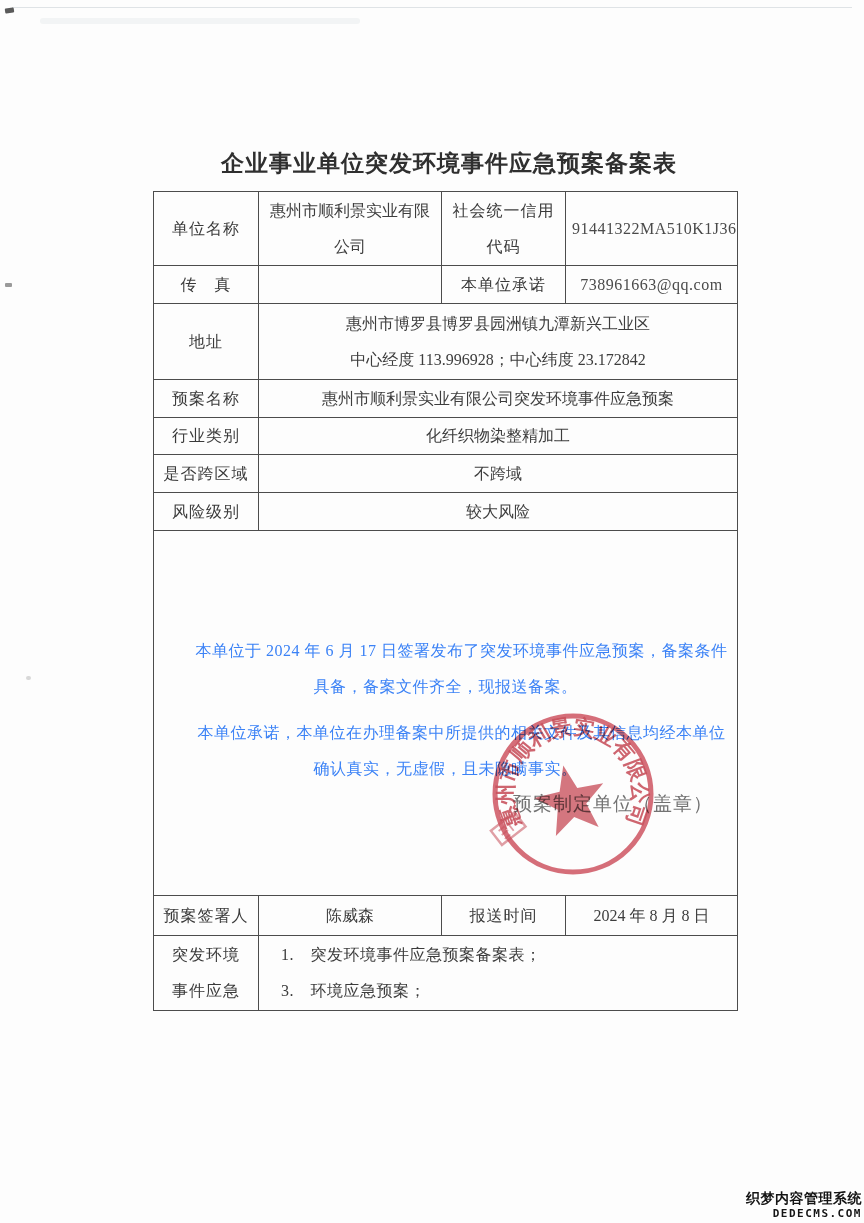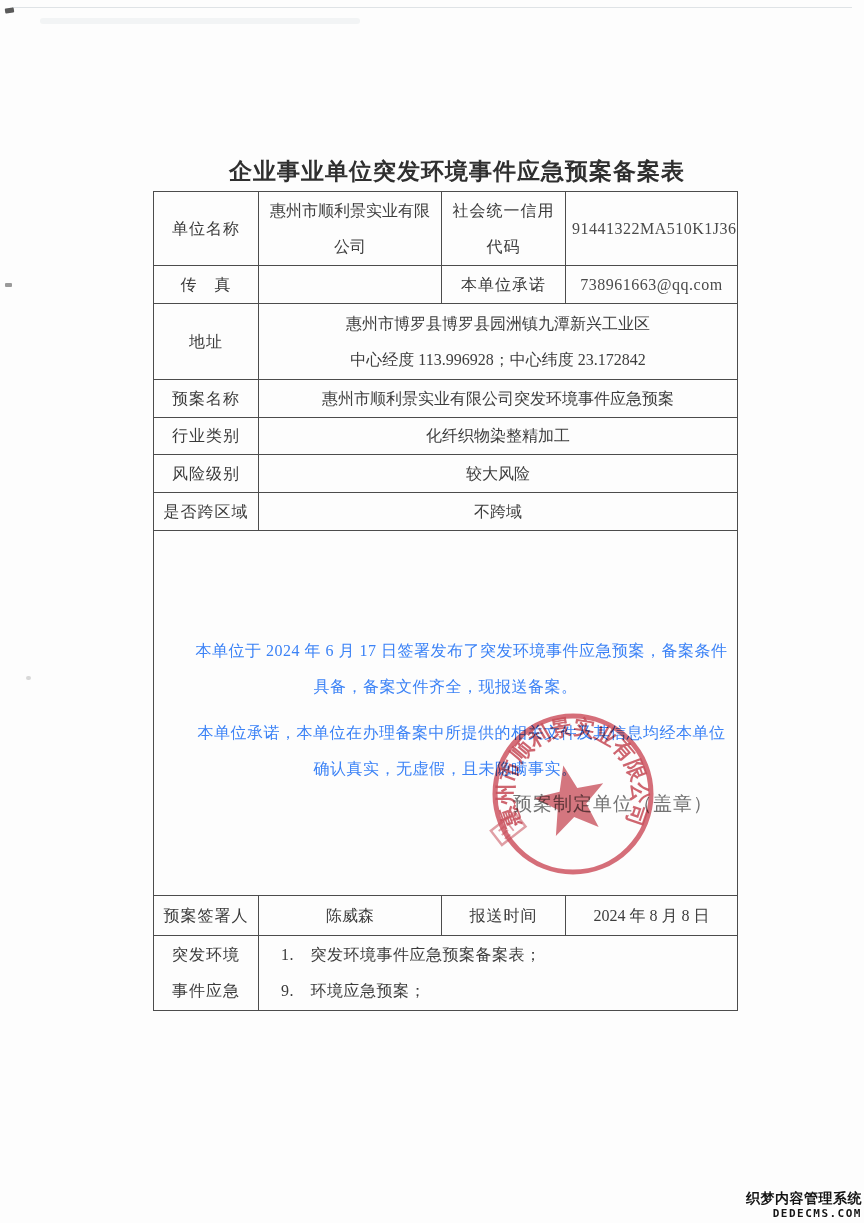--- a/index.html
+++ b/index.html
@@ -14,21 +14,21 @@
   
   .scan-topline{position:absolute;left:12px;top:7px;width:840px;height:1px;background:#dfe3e6;}
   .scan-streak{position:absolute;left:40px;top:18px;width:320px;height:6px;background:#f2f4f5;border-radius:3px;}
   .speck1{position:absolute;left:5px;top:8px;width:9px;height:5px;background:#5a5a5a;border-radius:1px;transform:rotate(-8deg);}
   .speck2{position:absolute;left:5px;top:283px;width:7px;height:4px;background:#9a9a9a;border-radius:1px;}
   .speck3{position:absolute;left:26px;top:676px;width:5px;height:4px;background:#d8d8d8;border-radius:2px;}
 
   .doc-title{
     position:absolute;left:153px;top:144px;width:584px;
     text-align:center;font-size:23px;font-weight:bold;
-    letter-spacing:1px;color:#2f2f2f;margin:12px;
+    letter-spacing:1px;color:#2f2f2f;margin:4px;
   }
 
   table.form{
     position:absolute;left:153px;top:191px;width:584px;
     border-collapse:collapse;table-layout:fixed;
   }
   table.form td{
     border:1.6px solid #4c4c4c;
     font-size:16px;line-height:2.2;
     text-align:center;vertical-align:middle;
@@ -119,27 +119,27 @@
     <td class="lbl">预案名称</td>
     <td colspan="3">惠州市顺利景实业有限公司突发环境事件应急预案</td>
   </tr>
 
   <tr style="height:37px">
     <td class="lbl">行业类别</td>
     <td colspan="3">化纤织物染整精加工</td>
   </tr>
 
   <tr style="height:38px">
-    <td class="lbl">风险级别</td>
-    <td colspan="3">较大风险</td>
+    <td class="lbl">是否跨区域</td>
+    <td colspan="3">不跨域</td>
   </tr>
 
   <tr style="height:38px">
-    <td class="lbl">是否跨区域</td>
-    <td colspan="3">不跨域</td>
+    <td class="lbl">风险级别</td>
+    <td colspan="3">较大风险</td>
   </tr>
 
   <tr style="height:365px">
     <td colspan="4" class="decl">
       <p>本单位于 2024 年 6 月 17 日签署发布了突发环境事件应急预案，备案条件具备，备案文件齐全，现报送备案。</p>
       <p>本单位承诺，本单位在办理备案中所提供的相关文件及其信息均经本单位确认真实，无虚假，且未隐瞒事实。</p>
 
       <div class="seal-caption">预案制定单位（盖章）</div>
 
       <svg class="stamp" viewBox="-105 -105 210 210" xmlns="http://www.w3.org/2000/svg">
@@ -164,21 +164,21 @@
     <td>2024 年 8 月 8 日</td>
   </tr>
 
   <tr style="height:75px">
     <td class="lbl two-line">
       <div>突发环境</div>
       <div>事件应急</div>
     </td>
     <td colspan="3" style="vertical-align:middle;">
       <div class="materials-item">1.　突发环境事件应急预案备案表；</div>
-      <div class="materials-item">9.　环境应急预案；</div>
+      <div class="materials-item">3.　环境应急预案；</div>
     </td>
   </tr>
 </tbody>
   </table>
 
 <div class="watermark">
   <div class="wm1">织梦内容管理系统</div>
   <div class="wm2">DEDECMS.COM</div>
 </div>
 

